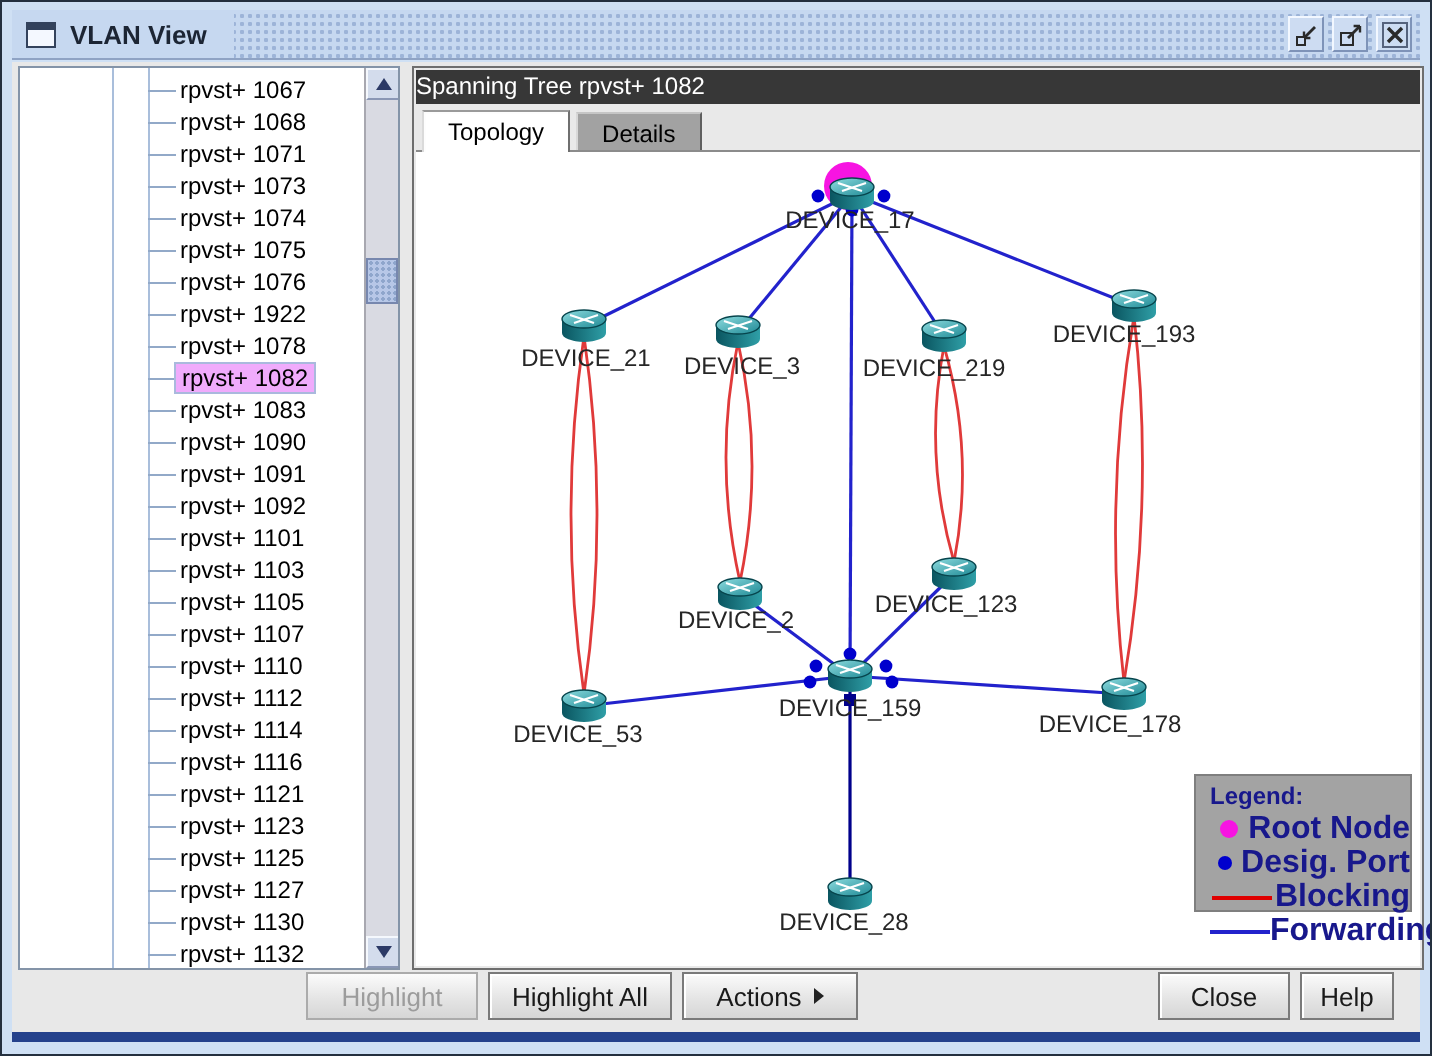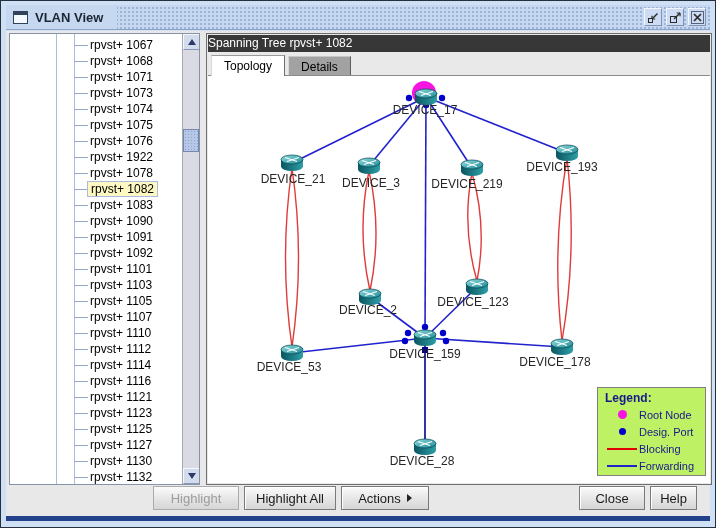--- a/index.html
+++ b/index.html
@@ -61,21 +61,21 @@
   .tree-list { position:absolute; left:0; right:17px; top:3px; }
   .tree-row { position:relative; height:16px; }
   .tree-row .tick {
     position:absolute; left:64px; width:14px; top:8px; height:1px; background:#92a9c8;
   }
   .tree-row .row-label {
     position:absolute; left:77px; top:0; height:16px; line-height:16px;
     font-size:12px; color:#000; padding:0 3px; white-space:nowrap;
   }
   .tree-row.selected .row-label {
-    background:#fef9c3; border:1px solid #aab9dd; line-height:14px;
+    background:#f0abfc; border:1px solid #aab9dd; line-height:14px;
   }
   
   .vscroll {
     position:absolute; top:0; right:0; bottom:0; width:17px;
     background:#d9dae2; border-left:1px solid #a8a8b0;
   }
   .sb-btn {
     position:absolute; left:0; width:17px; height:16px;
     background:#d3dcec; border:1px solid;
     border-color:#f5f8fd #8a97b5 #8a97b5 #f5f8fd;
@@ -119,30 +119,30 @@
     background:#a2a2a2; height:19px;
     border-color:#c6c6c6 #5f5f5f transparent #d8d8d8;
   }
   #canvas {
     position:absolute; left:1px; right:1px; top:41px; bottom:1px;
     background:#fff; border-top:1px solid #8b8b8b;
   }
   #topo-svg { position:absolute; left:0; top:0; }
   
   #legend {
-    position:absolute; left:389px; top:311px; width:109px; height:89px;
-    background:#bef264; border:1px solid #7f7f7f; padding:3px 0 0 7px;
+    position:absolute; left:389px; top:311px; width:109px; height:69px;
+    background:#a3a3a3; border:1px solid #7f7f7f; padding:3px 0 0 7px;
     z-index:4;
   }
   #legend-title { font-size:12px; font-weight:bold; color:#18188c; margin-bottom:1px; }
   .legend-row { display:flex; align-items:center; height:17px; }
   .legend-key { width:34px; display:flex; align-items:center; justify-content:center; }
   .legend-dot { border-radius:50%; }
   .legend-line { width:30px; height:2px; }
-  .legend-label { font-size:11px; font-weight:normal; color:#18188c; white-space:nowrap; }
+  .legend-label { font-size:16px; font-weight:bold; color:#18188c; white-space:nowrap; }
   
   #footer {
     position:absolute; left:0; right:0; bottom:0; height:34px;
   }
   .btn {
     position:absolute; top:4px; height:24px;
     background:linear-gradient(#fbfbfb, #e3e3e3 60%, #d6d6d6);
     border:1px solid #7a7a7a;
     box-shadow:inset 1px 1px 0 #ffffff;
     font-size:13px; color:#1a1a1a; font-family:"Liberation Sans", sans-serif;

